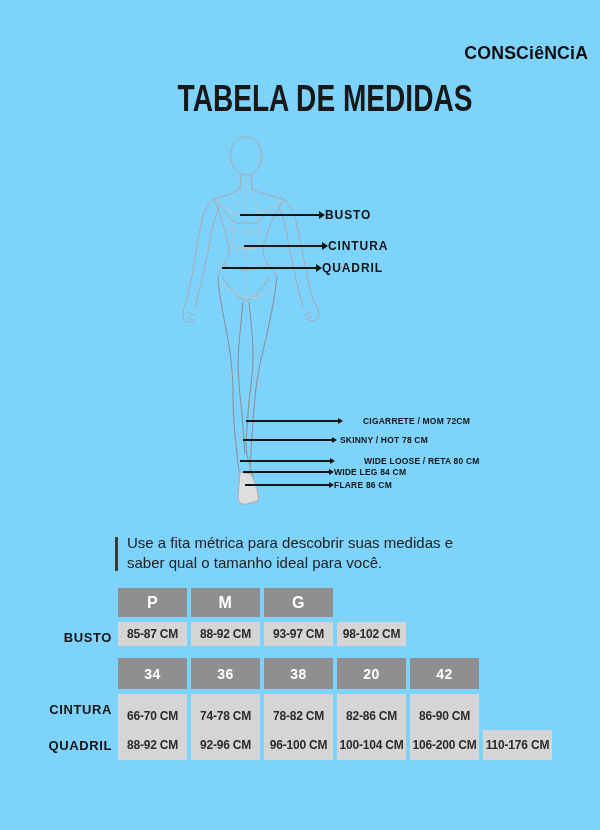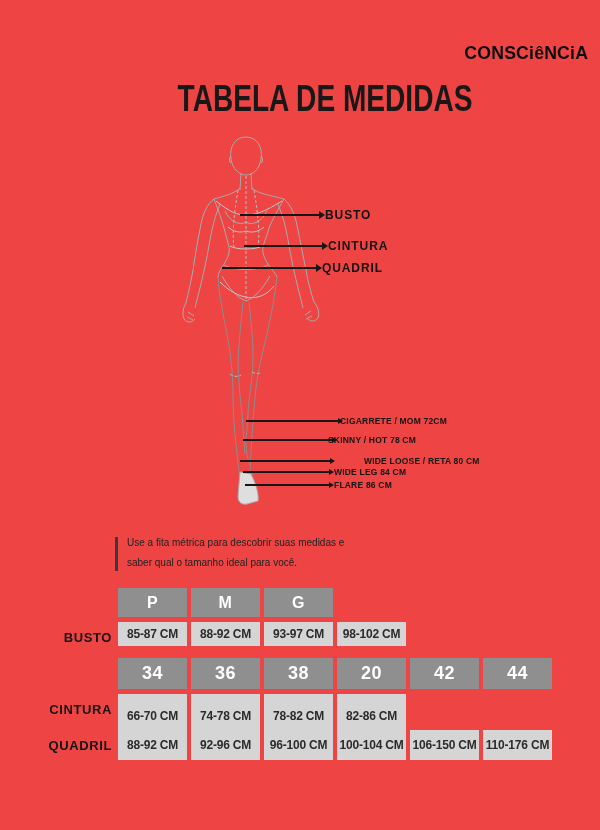--- a/index.html
+++ b/index.html
@@ -1,37 +1,37 @@
 <!DOCTYPE html>
 <html><head>
 <meta charset="utf-8">
 <style>
   html,body{margin:0;padding:0;background:#fff;}
-  .page{position:relative;width:600px;height:830px;background:#ef4444;overflow:hidden;
+  .page{position:relative;width:600px;height:830px;background:#7dd3fc;overflow:hidden;
         font-family:"Liberation Sans", sans-serif;color:#161616;}
   .logo{position:absolute;top:42px;right:12px;font-size:19px;font-weight:900;
         letter-spacing:.2px;transform:scaleX(.93);transform-origin:right center;color:#0d0d0d;}
   .title{position:absolute;top:78px;left:25px;width:600px;margin:0;text-align:center;
          font-size:36px;font-weight:800;letter-spacing:0;color:#181818;
          transform:scaleX(.78);transform-origin:center;}
   .croquis{position:absolute;left:168px;top:124px;width:170px;height:390px;}
   .mline{position:absolute;height:2px;background:#161616;}
   .mline::after{content:"";position:absolute;right:-5px;top:50%;transform:translateY(-50%);
         border-left:6px solid #161616;border-top:4px solid transparent;border-bottom:4px solid transparent;}
   .mline.thin{height:1.5px;}
   .mline.thin::after{border-left-width:5px;border-top-width:3px;border-bottom-width:3px;}
   .body-label{position:absolute;font-size:12px;font-weight:800;letter-spacing:.9px;color:#141414;white-space:nowrap;}
   .len-label{position:absolute;font-size:8.5px;font-weight:800;letter-spacing:.2px;color:#141414;white-space:nowrap;}
   .intro-bar{position:absolute;left:115px;top:537px;width:3px;height:34px;background:#3a3a3a;}
-  .intro{position:absolute;left:127px;top:533px;width:380px;font-size:10px;line-height:20px;
+  .intro{position:absolute;left:127px;top:533px;width:380px;font-size:15px;line-height:20px;
          font-weight:500;color:#222222;}
   .t-row{position:absolute;left:118px;display:flex;gap:4px;}
   .t-cell{width:69px;display:flex;align-items:center;justify-content:center;box-sizing:border-box;}
   .t-head{background:#8f8f8f;color:#ffffff;font-weight:800;font-size:16px;letter-spacing:.5px;}
-  .t-head.num{font-size:18px;text-align:center;}
+  .t-head.num{font-size:14px;text-align:center;}
   .t-val{background:#d5d5d5;color:#2b2b2b;font-weight:700;font-size:12px;letter-spacing:-.2px;white-space:nowrap;}
   .t-label{position:absolute;left:30px;width:82px;display:flex;align-items:center;justify-content:flex-end;
            font-size:13px;font-weight:800;letter-spacing:.6px;color:#141414;}
 </style>
 </head>
 <body>
 
 <div class="page">
 
   <div class="logo">CONSCiêNCiA</div>
@@ -89,24 +89,24 @@
   <div class="mline" style="left:240px;top:214px;width:80px;"></div>
   <div class="body-label" style="left:325px;top:208px;">BUSTO</div>
 
   <div class="mline" style="left:244px;top:245px;width:79px;"></div>
   <div class="body-label" style="left:328px;top:239px;">CINTURA</div>
 
   <div class="mline" style="left:222px;top:267px;width:95px;"></div>
   <div class="body-label" style="left:322px;top:261px;">QUADRIL</div>
 
   <div class="mline thin" style="left:246px;top:420px;width:92px;"></div>
-  <div class="len-label" style="left:340px;top:416px;">CIGARRETE / MOM 72CM</div>
+  <div class="len-label" style="left:363px;top:416px;">CIGARRETE / MOM 72CM</div>
 
   <div class="mline thin" style="left:243px;top:439px;width:89px;"></div>
-  <div class="len-label" style="left:328px;top:435px;">SKINNY / HOT 78 CM</div>
+  <div class="len-label" style="left:340px;top:435px;">SKINNY / HOT 78 CM</div>
 
   <div class="mline thin" style="left:240px;top:460px;width:90px;"></div>
   <div class="len-label" style="left:334px;top:456px;margin-left:30px;">WIDE LOOSE / RETA 80 CM</div>
 
   <div class="mline thin" style="left:243px;top:471px;width:86px;"></div>
   <div class="len-label" style="left:334px;top:467px;">WIDE LEG 84 CM</div>
 
   <div class="mline thin" style="left:245px;top:484px;width:84px;"></div>
   <div class="len-label" style="left:334px;top:480px;">FLARE 86 CM</div>
 
@@ -129,34 +129,34 @@
     <div class="t-cell t-val">93-97 CM</div>
     <div class="t-cell t-val">98-102 CM</div>
   </div>
 
   <div class="t-row" style="top:658px;height:31px;">
     <div class="t-cell t-head num">34</div>
     <div class="t-cell t-head num">36</div>
     <div class="t-cell t-head num">38</div>
     <div class="t-cell t-head num">20</div>
     <div class="t-cell t-head num">42</div>
-    <div class="t-cell t-head num">44</div>
   </div>
 
   <div class="t-label" style="top:694px;height:30px;">CINTURA</div>
   <div class="t-row" style="top:694px;height:44px;">
     <div class="t-cell t-val">66-70 CM</div>
     <div class="t-cell t-val">74-78 CM</div>
     <div class="t-cell t-val">78-82 CM</div>
     <div class="t-cell t-val">82-86 CM</div>
+    <div class="t-cell t-val">86-90 CM</div>
   </div>
 
   <div class="t-label" style="top:730px;height:30px;">QUADRIL</div>
   <div class="t-row" style="top:730px;height:30px;">
     <div class="t-cell t-val">88-92 CM</div>
     <div class="t-cell t-val">92-96 CM</div>
     <div class="t-cell t-val">96-100 CM</div>
     <div class="t-cell t-val">100-104 CM</div>
-    <div class="t-cell t-val">106-150 CM</div>
+    <div class="t-cell t-val">106-200 CM</div>
     <div class="t-cell t-val">110-176 CM</div>
   </div>
 
 </div>
 
 </body></html>

